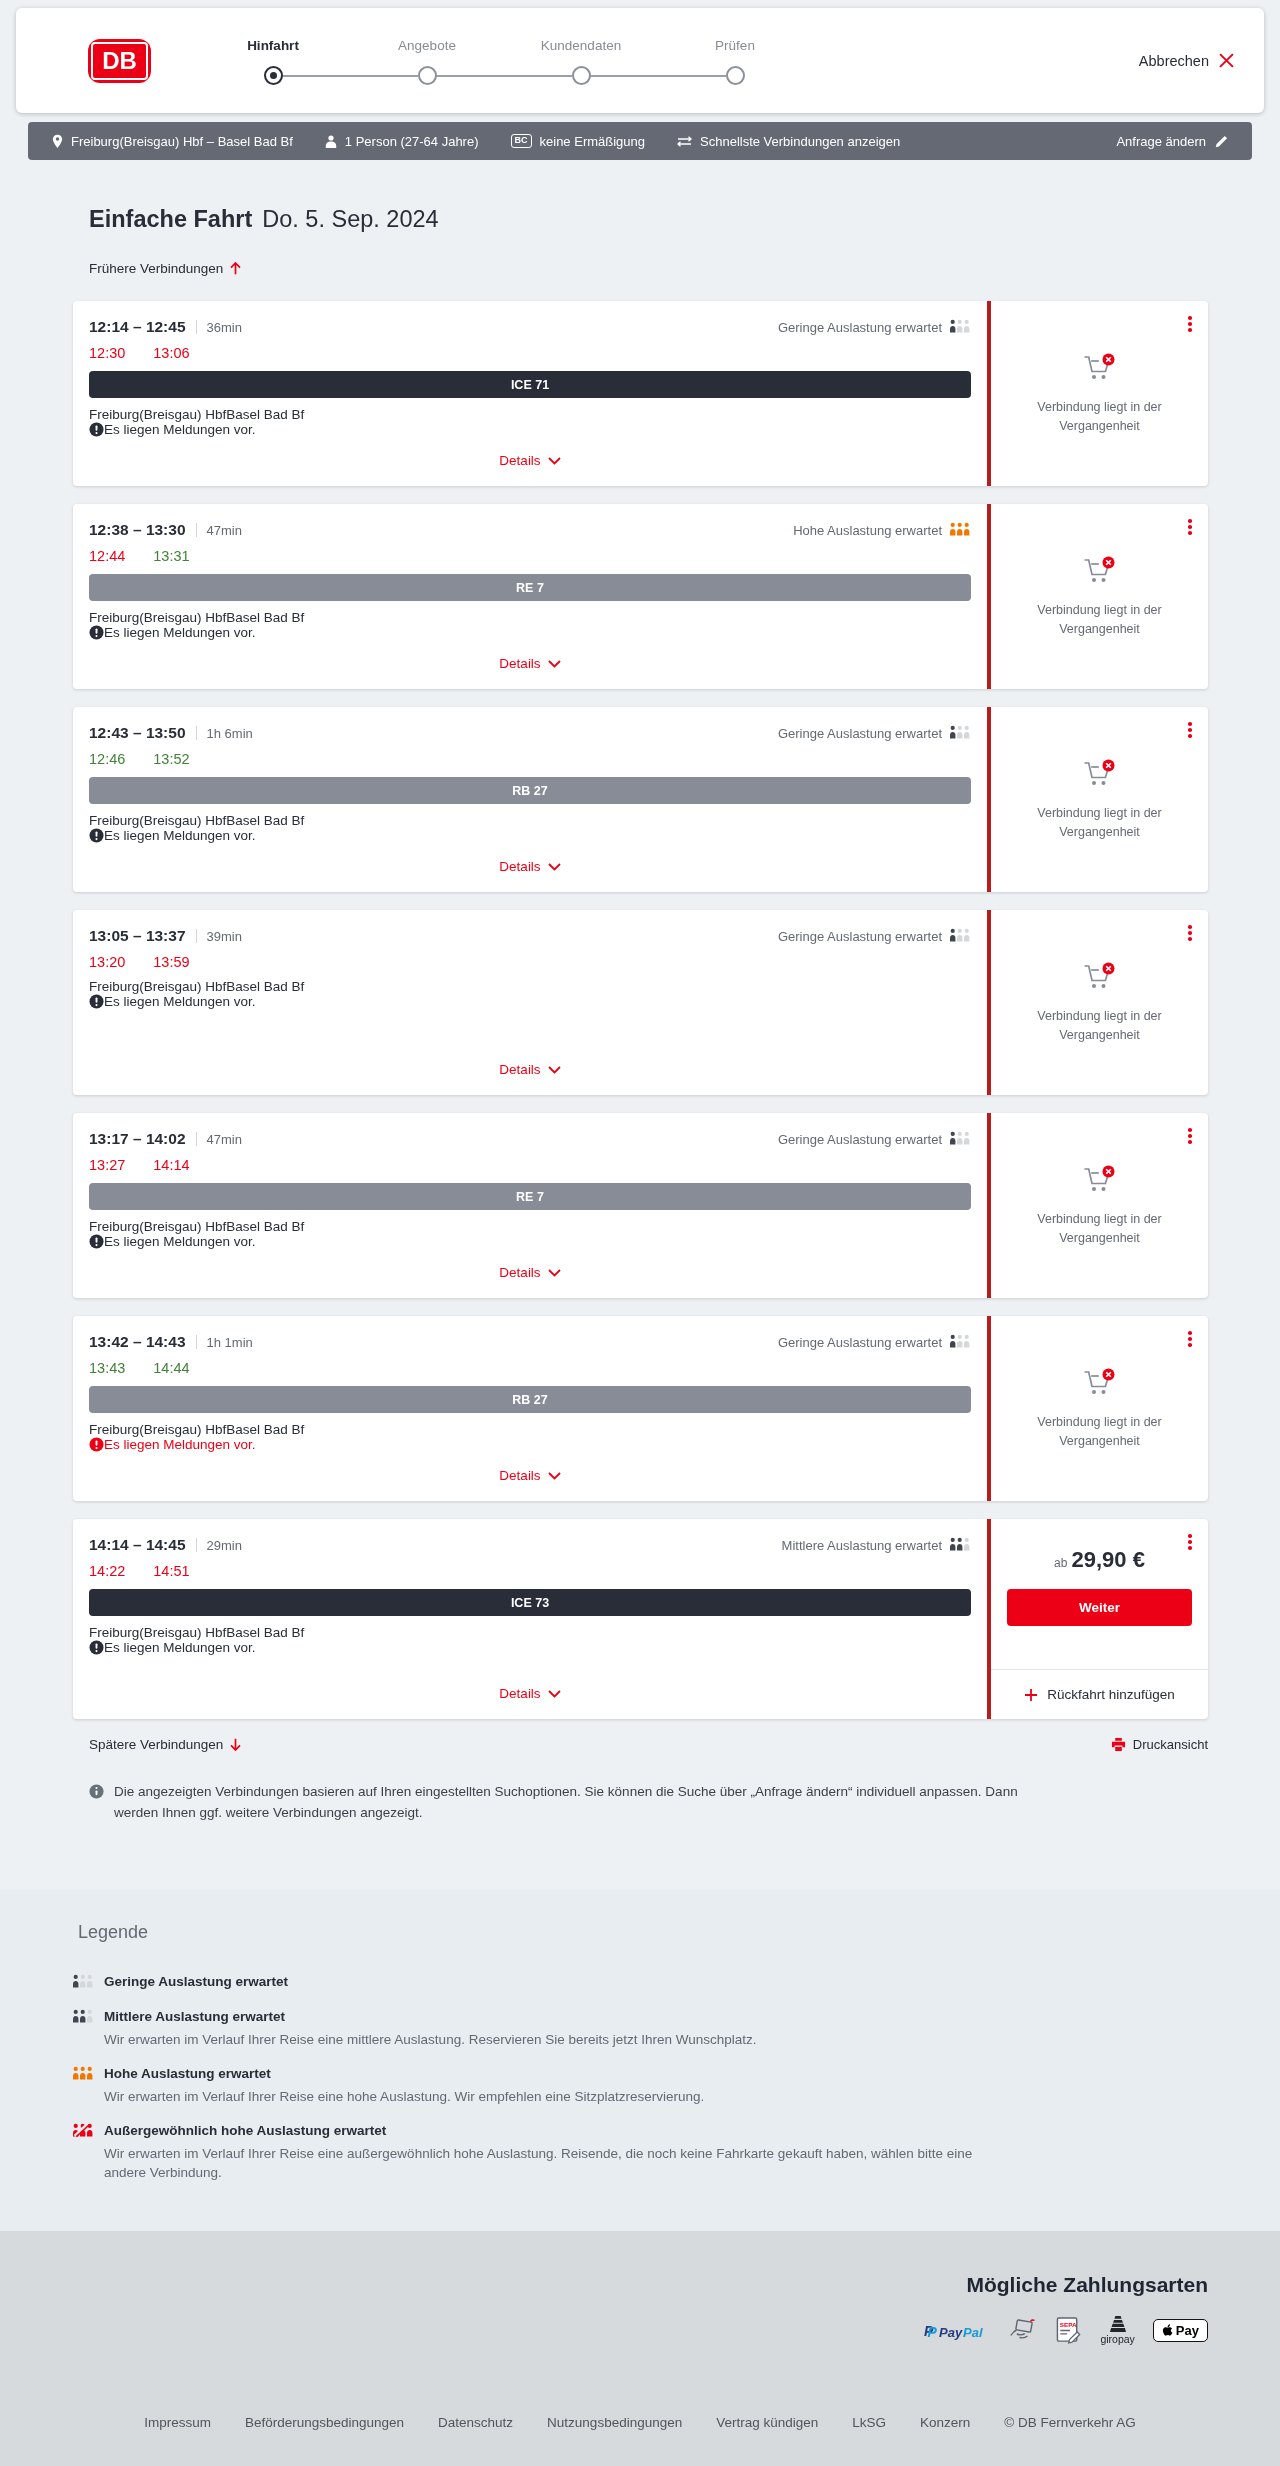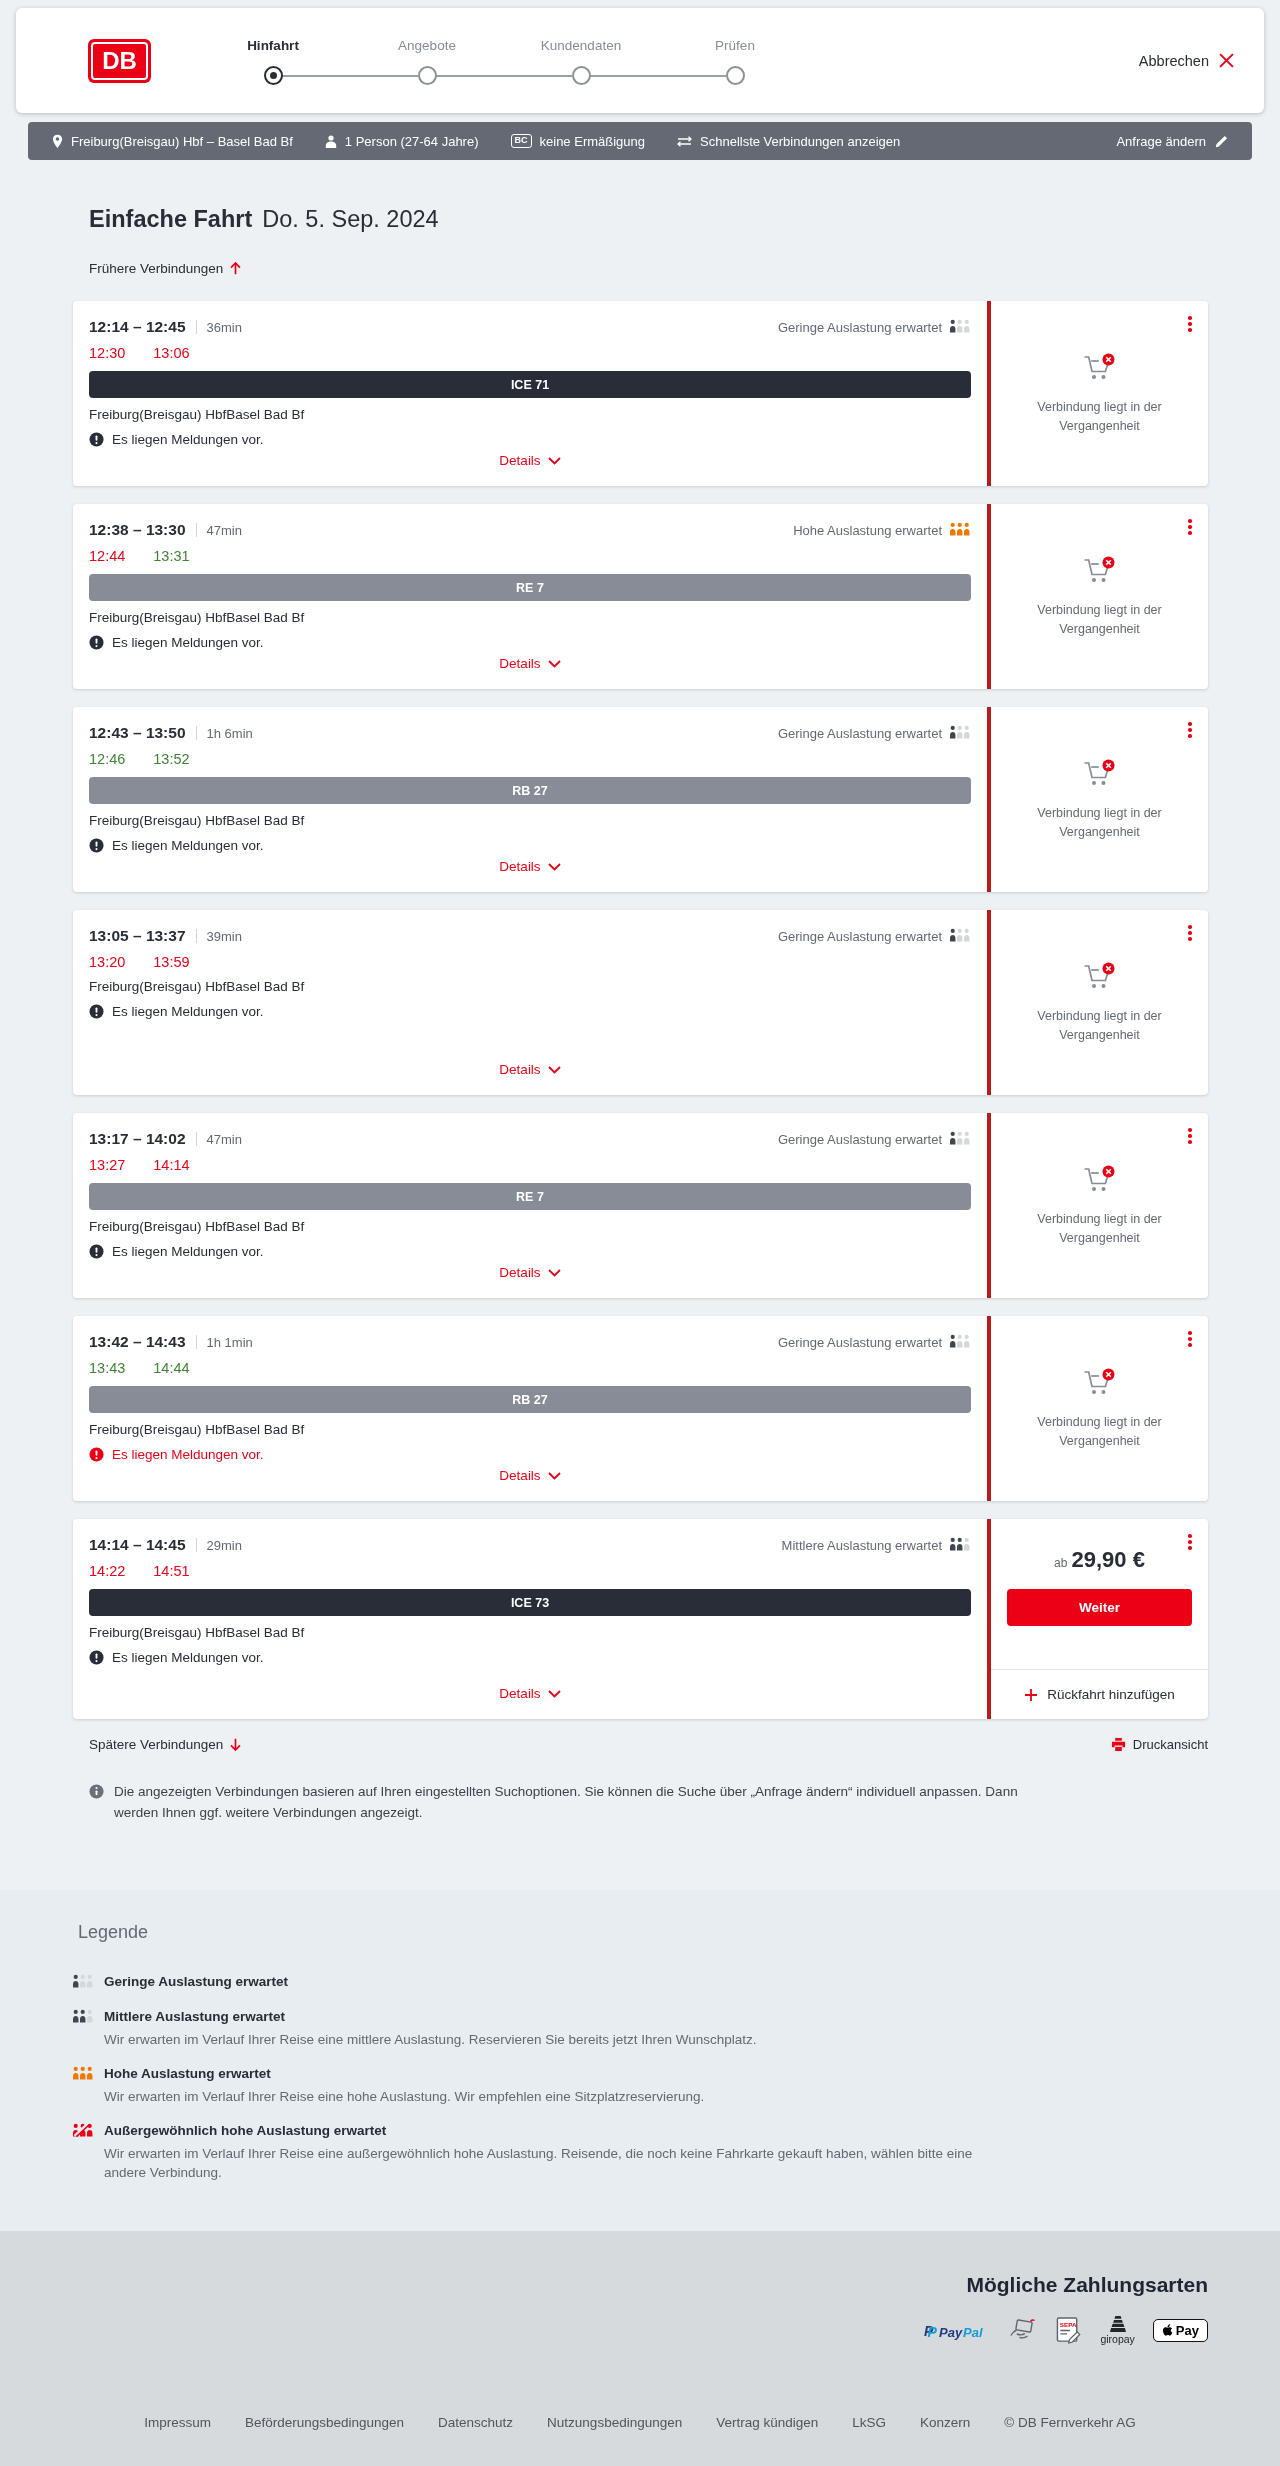--- a/index.html
+++ b/index.html
@@ -3,21 +3,21 @@
 <meta charset="utf-8">
 <style>
   *{box-sizing:border-box;}
   html,body{margin:0;padding:0;}
   body{width:1280px;background:#eef1f4;color:#282d37;font-family:"Liberation Sans","DejaVu Sans",sans-serif;}
   button{font-family:inherit;background:none;border:none;padding:0;cursor:pointer;color:inherit;}
 
   
   .topbar-wrap{padding:8px 16px 0;}
   .topbar{position:relative;height:105px;background:#fff;border-radius:6px;box-shadow:0 1px 4px rgba(40,45,55,.28);}
-  .db-logo{position:absolute;left:72px;top:31px;width:63px;height:44px;background:#ec0016;border-radius:6px;padding-left:8px;}
+  .db-logo{position:absolute;left:72px;top:31px;width:63px;height:44px;background:#ec0016;border-radius:12px;padding-left:8px;}
   .db-logo::after{content:"";position:absolute;inset:3px;border:2px solid #fff;border-radius:4px;}
   .db-logo span{position:absolute;inset:0;display:flex;align-items:center;justify-content:center;color:#fff;font-weight:bold;font-size:24px;letter-spacing:0;}
   .stepper{position:absolute;left:180px;top:0;height:100%;display:flex;}
   .step{position:relative;width:154px;height:100%;}
   .step-label{position:absolute;top:30px;width:100%;text-align:center;font-size:13.5px;color:#878c96;}
   .step.active .step-label{color:#282d37;font-weight:bold;}
   .step-dot{position:absolute;top:58px;left:50%;margin-left:-9.5px;width:19px;height:19px;border:2px solid #8c9199;border-radius:50%;background:#fff;display:flex;align-items:center;justify-content:center;z-index:1;}
   .step.active .step-dot{border-color:#282d37;}
   .step.active .step-dot i{width:7px;height:7px;border-radius:50%;background:#282d37;}
   .step + .step::before{content:"";position:absolute;top:66.5px;right:calc(50% + 9px);width:calc(100% - 18px);height:2px;background:#9aa0a8;}
@@ -46,21 +46,21 @@
   .pipe{width:1px;height:14px;background:#d2d5d9;}
   .dur{font-size:13px;color:#646973;}
   .occ{display:flex;align-items:center;gap:8px;font-size:13px;color:#646973;}
   .rt{display:flex;gap:28px;margin-top:9px;font-size:14.5px;}
   .late{color:#ec0016;}
   .ontime{color:#408335;}
   .train-bar{margin-top:10px;height:27px;border-radius:4px;color:#fff;font-size:12.5px;font-weight:bold;display:flex;align-items:center;justify-content:center;}
   .train-bar.ice{background:#282d37;}
   .train-bar.regional{background:#878c96;}
   .stations{display:flex;font-size:13.5px;margin-top:9px;}
-  .msg{display:flex;align-items:center;gap:8px;font-size:13.5px;margin-top:10px;color:#282d37;}
+  .msg{display:flex;align-items:center;font-size:13.5px;color:#282d37;}
   .msg.alert{color:#ec0016;}
   .details{align-self:center;margin-top:auto;display:flex;align-items:center;gap:7px;color:#ec0016;font-size:13.5px;padding:6px 0;}
 
   .card-side{width:217px;position:relative;display:flex;flex-direction:column;}
   .kebab{position:absolute;top:10px;right:13px;padding:3px;}
   .kebab i{display:block;width:3.6px;height:3.6px;border-radius:50%;background:#ec0016;margin:2.4px auto;}
   .past-block{margin:auto;text-align:center;padding:10px 18px;}
   .past-block p{font-size:12.5px;color:#646973;margin:11px 0 0;line-height:1.5;}
   .price-block{display:none;flex:1;flex-direction:column;}
   .card.with-price .price-block{display:flex;}

